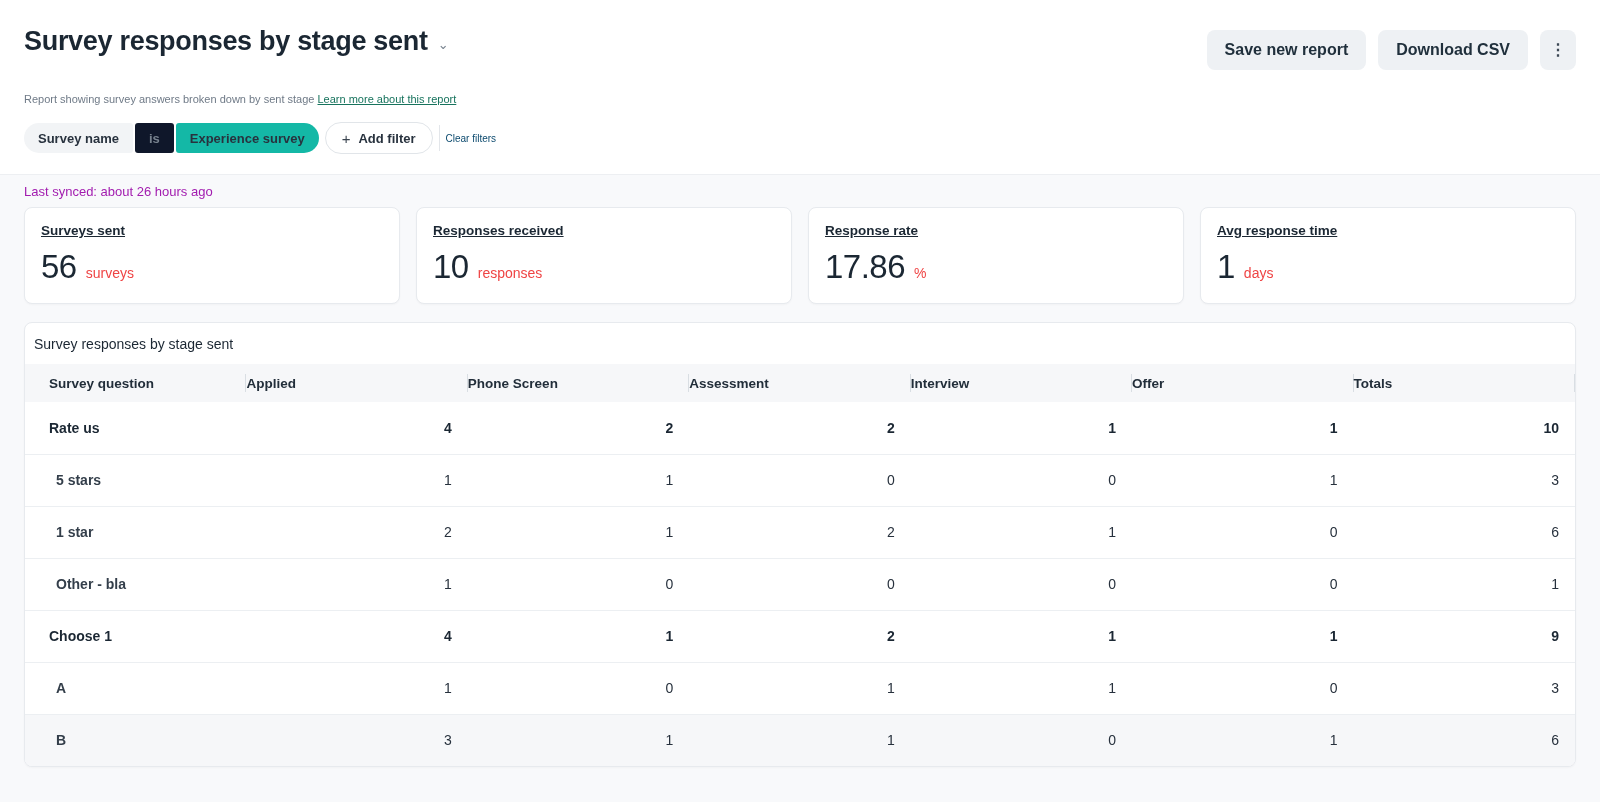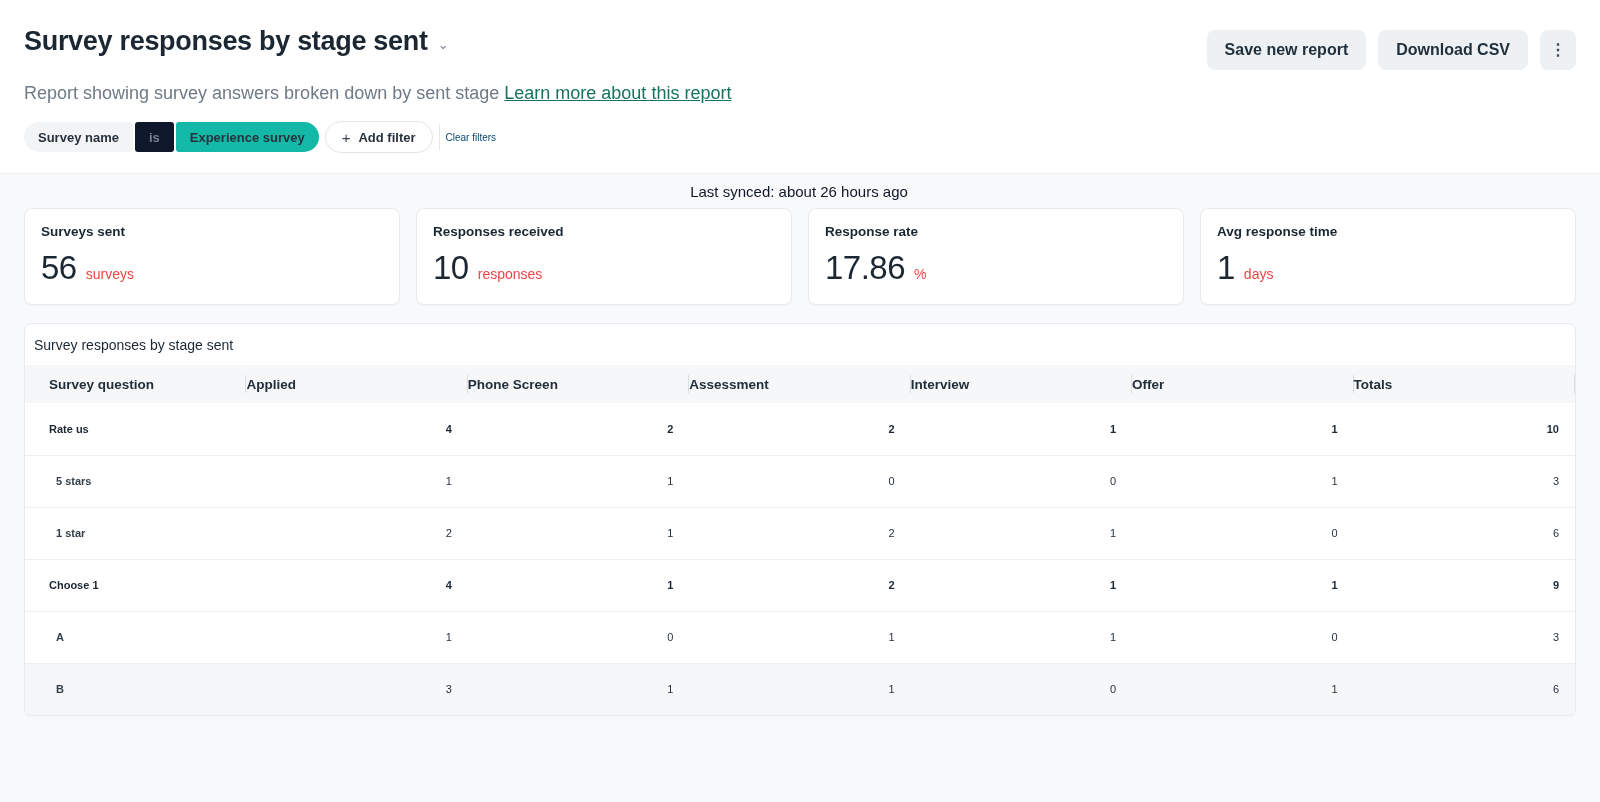--- a/index.html
+++ b/index.html
@@ -33,21 +33,21 @@
     cursor:pointer; display:inline-flex; align-items:center;
   }
   .btn-kebab {
     background:#eef1f4; border:none; border-radius:8px;
     width:36px; height:40px; cursor:pointer;
     display:inline-flex; align-items:center; justify-content:center;
     font-size:16px; font-weight:700; color:#3c4854; letter-spacing:0;
     line-height:1;
   }
 
-  .subtitle-row { margin-top:13px; font-size:18px; color:#6f7a87; }
+  .subtitle-row { margin-top:23px; font-size:11px; color:#6f7a87; }
   .subtitle-row a { color:#17735d; font-weight:500; }
 
   
   .filter-row { margin-top:17px; display:flex; align-items:center; gap:6px; }
   .chip-group { display:flex; align-items:center; gap:2px; }
   .chip {
     height:30px; display:inline-flex; align-items:center;
     padding:0 14px; font-size:13px; cursor:pointer;
   }
   .chip-field { background:#f2f4f6; border-radius:15px 3px 3px 15px; font-weight:600; color:#28323e; }
@@ -61,29 +61,29 @@
   }
   .add-filter .plus { font-size:15px; font-weight:400; color:#39434f; }
   .v-divider { width:1px; height:26px; background:#e3e6ea; }
   .clear-filters {
     background:none; border:none; font-family:"Liberation Sans", sans-serif;
     font-size:10px; font-weight:500; color:#0c4a6e; cursor:pointer;
   }
 
   
   .main { padding:0 24px 24px 24px; }
-  .sync-row { text-align:center; padding:9px 2px 8px 0; font-size:15px; color:#0f172a; }
+  .sync-row { text-align:left; padding:9px 2px 8px 0; font-size:13px; color:#a21caf; }
 
   .stats-row { display:grid; grid-template-columns:repeat(4,1fr); gap:16px; }
   .stat-card {
     background:#ffffff; border:1px solid #e7eaee; border-radius:8px;
     box-shadow:0 1px 2px rgba(20,30,40,0.03);
     padding:15px 16px 18px 16px; height:97px;
   }
-  .stat-label { font-size:13.5px; font-weight:600; color:#1b2733; }
+  .stat-label { font-size:13.5px; font-weight:600; color:#1b2733;text-decoration:underline; }
   .stat-value-row { margin:10px 0 0 0; display:flex; align-items:baseline; gap:9px; }
   .stat-value { font-size:33px; font-weight:400; color:#1b2733; letter-spacing:-0.5px; }
   .stat-unit  { font-size:14px; color:#ef4444; }
 
   
   .table-card {
     background:#ffffff; border:1px solid #e7eaee; border-radius:8px;
     box-shadow:0 1px 2px rgba(20,30,40,0.03);
     margin-top:18px; overflow:hidden;
   }
@@ -93,21 +93,21 @@
   thead th {
     background:#f6f7f9; height:38px;
     font-size:13.5px; font-weight:600; color:#222e3a;
     text-align:left; padding-right:16px; position:relative;
   }
   thead th:first-child { text-align:left; padding-left:24px; padding-right:0; }
   thead th::after {
     content:""; position:absolute; right:0; top:50%; transform:translateY(-50%);
     width:1px; height:18px; background:#d9dee3;
   }
-  tbody td { height:52px; font-size:11px; color:#27313d; border-top:1px solid #eceff2; }
+  tbody td { height:52px; font-size:14px; color:#27313d; border-top:1px solid #eceff2; }
   tbody tr:first-child td { border-top:none; }
   td.num { text-align:right; padding-right:16px; }
   td.label { padding-left:24px; font-weight:600; color:#1b2733; }
   td.label.sub { padding-left:31px; font-weight:700; color:#333e4a; }
   tr.group td { font-weight:600; color:#1b2733; }
   tr.highlight td { background:#f6f7f9; }
   tbody tr { cursor:pointer; }
 </style>
 </head>
 <body>
@@ -216,20 +216,29 @@
           </tr>
           <tr>
             <td class="label sub">1 star</td>
             <td class="num">2</td>
             <td class="num">1</td>
             <td class="num">2</td>
             <td class="num">1</td>
             <td class="num">0</td>
             <td class="num">6</td>
           </tr>
+          <tr>
+            <td class="label sub">Other - bla</td>
+            <td class="num">1</td>
+            <td class="num">0</td>
+            <td class="num">0</td>
+            <td class="num">0</td>
+            <td class="num">0</td>
+            <td class="num">1</td>
+          </tr>
           <tr class="group">
             <td class="label">Choose 1</td>
             <td class="num">4</td>
             <td class="num">1</td>
             <td class="num">2</td>
             <td class="num">1</td>
             <td class="num">1</td>
             <td class="num">9</td>
           </tr>
           <tr>

